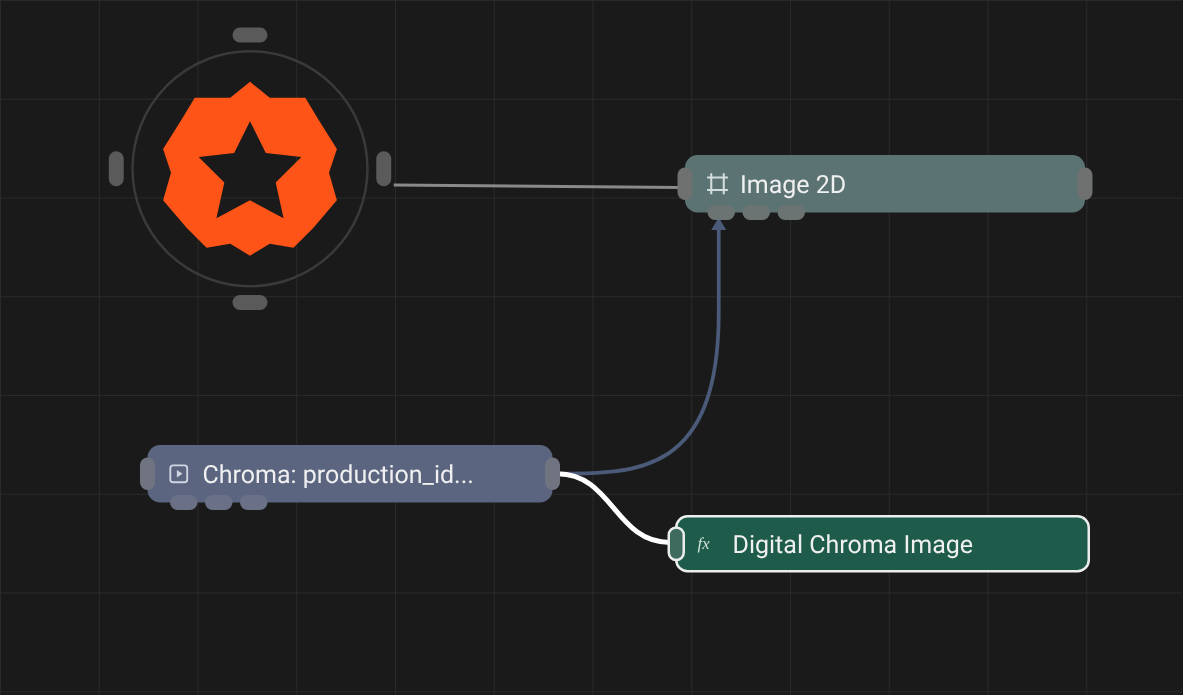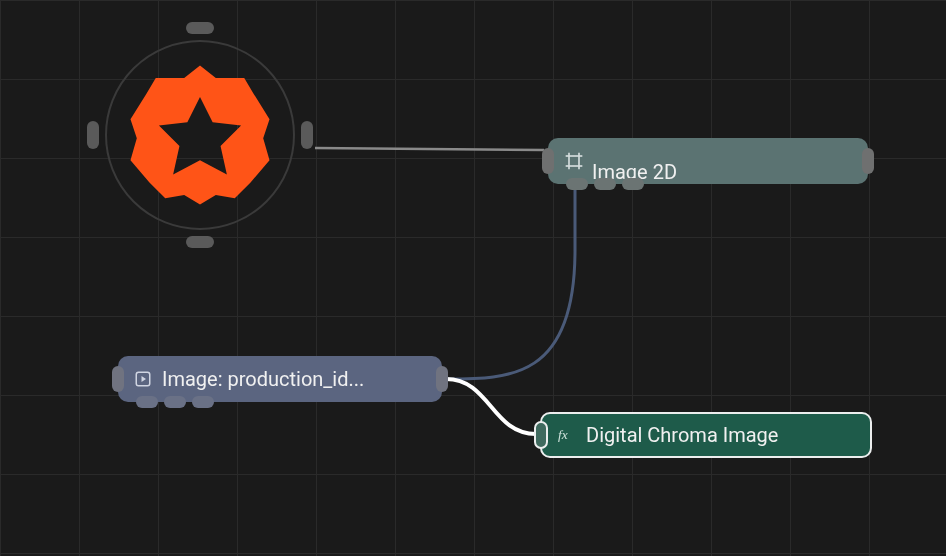--- a/index.html
+++ b/index.html
@@ -94,24 +94,23 @@
       position: absolute;
       left: 16px; top: 50%;
       transform: translateY(-50%);
       display: flex;
       align-items: center;
       justify-content: center;
       color: #bef264;
     }
 
     .node-image2d {
-      left: 548px; top: 138px;
+      left: 548px; top: 124px;
       width: 320px;
       background: #5b7372;
-      align-items: flex-end;
     }
     .node-image2d .port-in,
     .node-image2d .port-out { background: #6f7070; }
     .node-image2d .bottom-ports span { background: #6b7473; }
 
     .node-loader {
       left: 118px; top: 356px;
       width: 324px;
       background: #5b6580;
     }
@@ -193,21 +192,21 @@
   </div>
 
   <div class="node node-loader">
     <div class="port-in"></div>
     <div class="node-icon">
       <svg width="18" height="18" viewBox="0 0 24 24" fill="none" stroke="#d0d5e2" stroke-width="2">
         <rect x="3" y="3" width="18" height="18" rx="3"></rect>
         <path d="M10 8 L16 12 L10 16 Z" fill="#d0d5e2" stroke="none"></path>
       </svg>
     </div>
-    <span>Image: production_id...</span>
+    <span>Chroma: production_id...</span>
     <div class="bottom-ports">
       <span></span>
         <span></span>
         <span></span>
     </div>
     <div class="port-out"></div>
   </div>
 
   <div class="node node-fx">
     <div class="port-in"></div>

